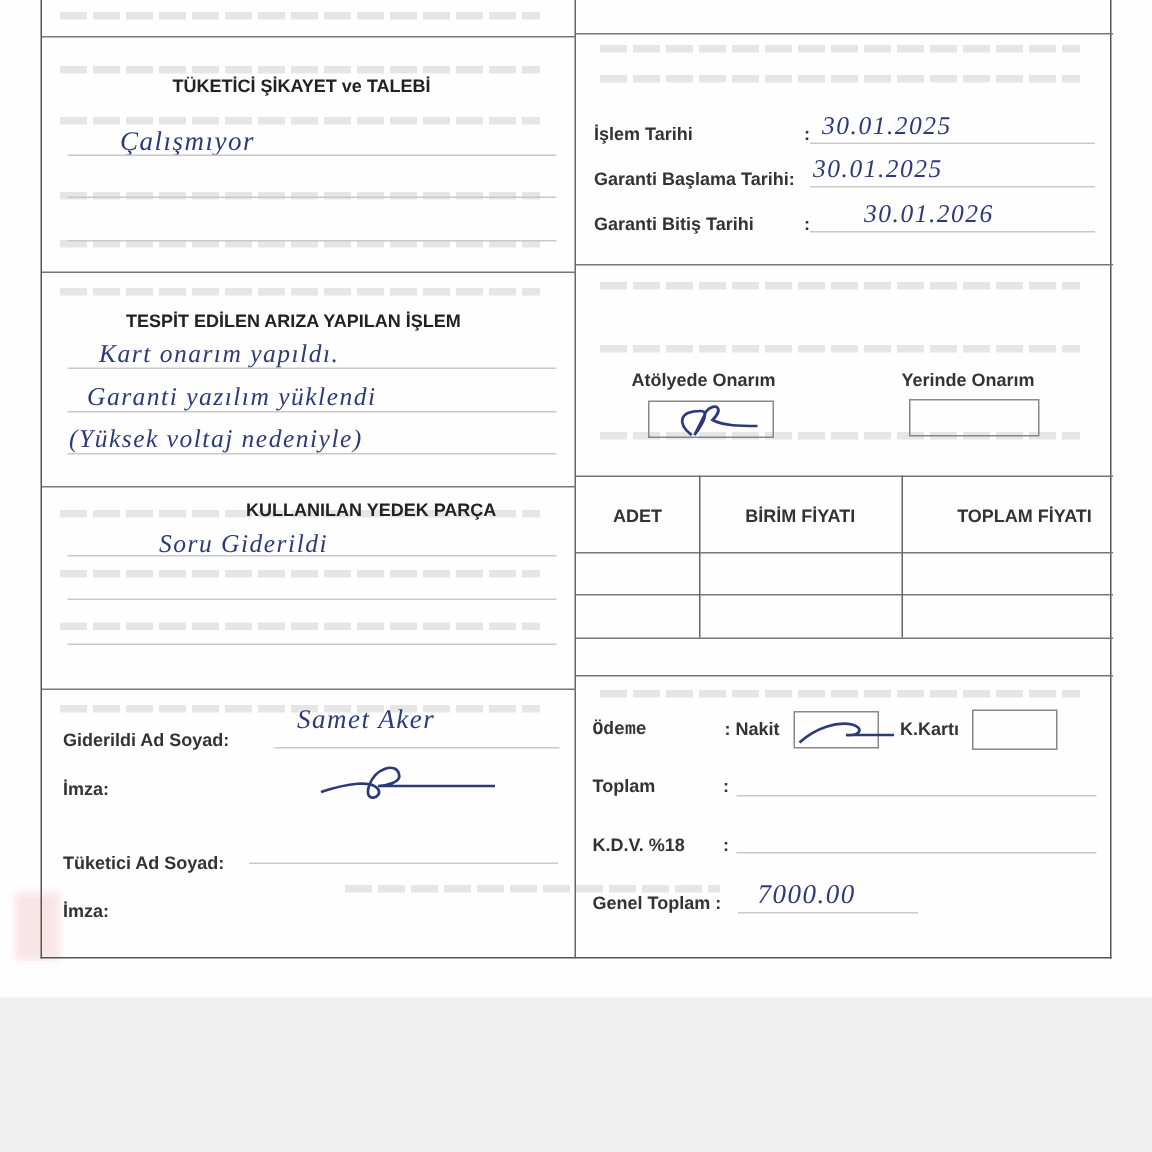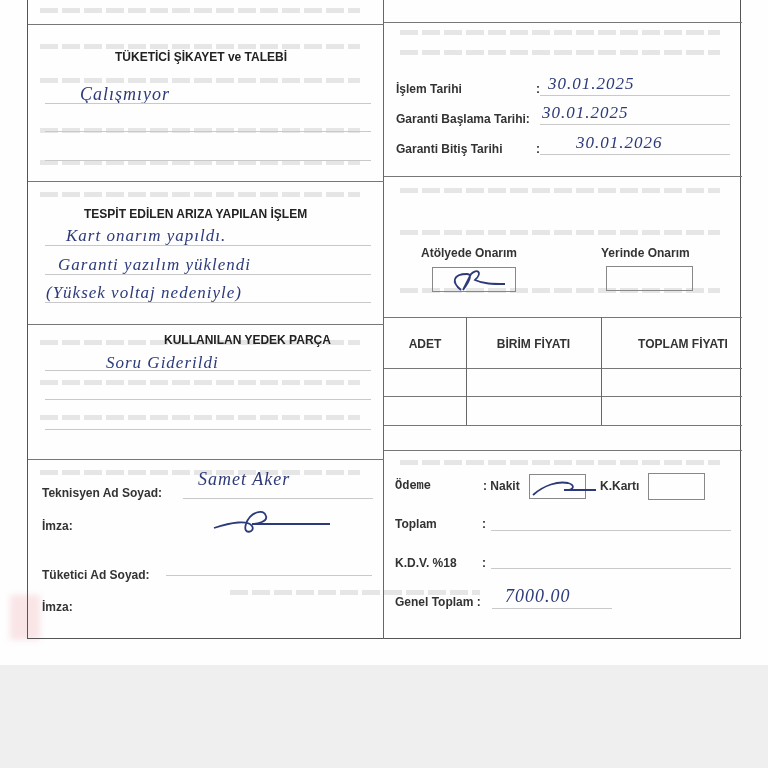--- a/index.html
+++ b/index.html
@@ -125,21 +125,21 @@
   <div class="th" style="left:601px;top:337px;width:164px;">TOPLAM FİYATI</div>
   <div style="position:absolute;left:385px;top:370px;width:81px;height:27px;"></div>
   <div style="position:absolute;left:467px;top:370px;width:134px;height:27px;"></div>
   <div style="position:absolute;left:602px;top:370px;width:138px;height:27px;"></div>
   <div style="position:absolute;left:385px;top:398px;width:81px;height:28px;"></div>
   <div style="position:absolute;left:467px;top:398px;width:134px;height:28px;"></div>
   <div style="position:absolute;left:602px;top:398px;width:138px;height:28px;"></div>
 </section>
 
 <section>
-  <div class="label" style="left:42px;top:486px;">Teknisyen Ad Soyad:</div>
+  <div class="label" style="left:42px;top:486px;">Giderildi Ad Soyad:</div>
   <div class="hand" style="left:198px;top:469px;font-size:18px;">Samet Aker</div>
   <div class="dots" style="left:183px;top:498px;width:190px;"></div>
 
   <div class="label" style="left:42px;top:519px;">İmza:</div>
   <svg class="sig" style="left:212px;top:508px;" width="120" height="28">
     <path d="M2 20 C 20 14, 36 12, 40 18 C 44 24, 30 28, 34 16 C 38 4, 52 0, 54 8 C 56 14, 44 16, 40 16 L 118 16" stroke="#2d3a7a" stroke-width="1.8" fill="none"></path>
   </svg>
 
   <div class="label" style="left:42px;top:568px;">Tüketici Ad Soyad:</div>
   <div class="hand" style="left:168px;top:560px;"></div>

